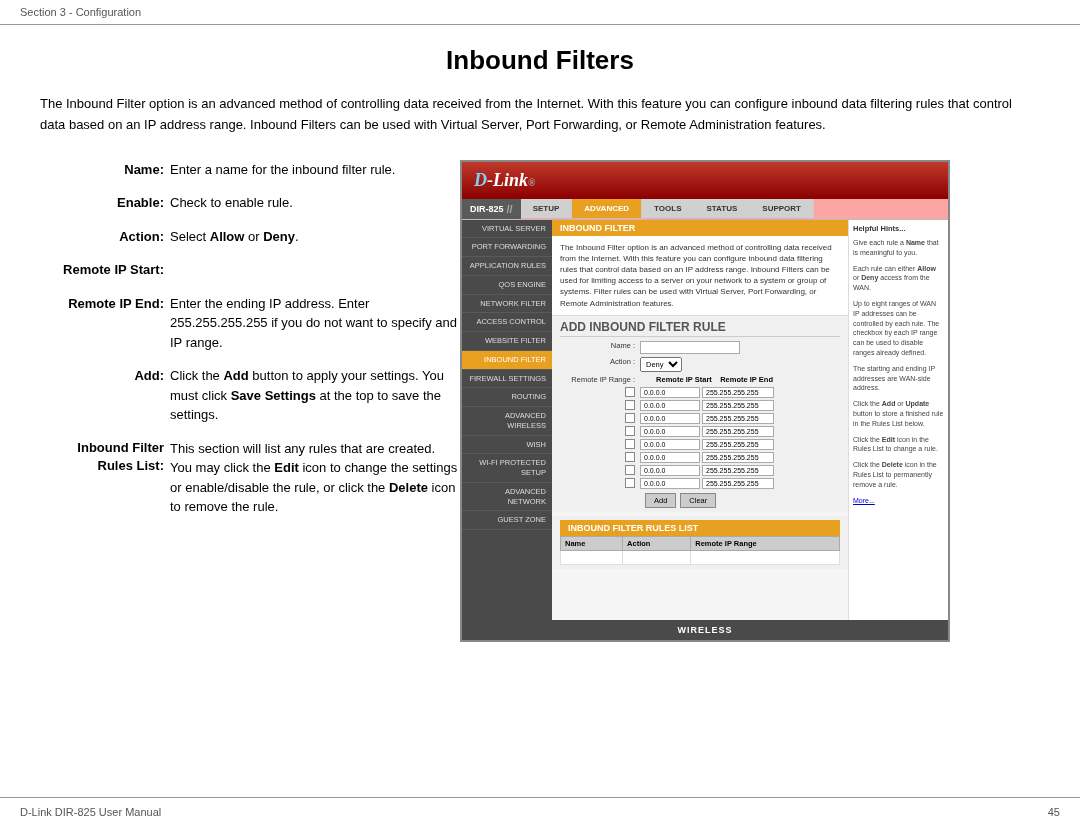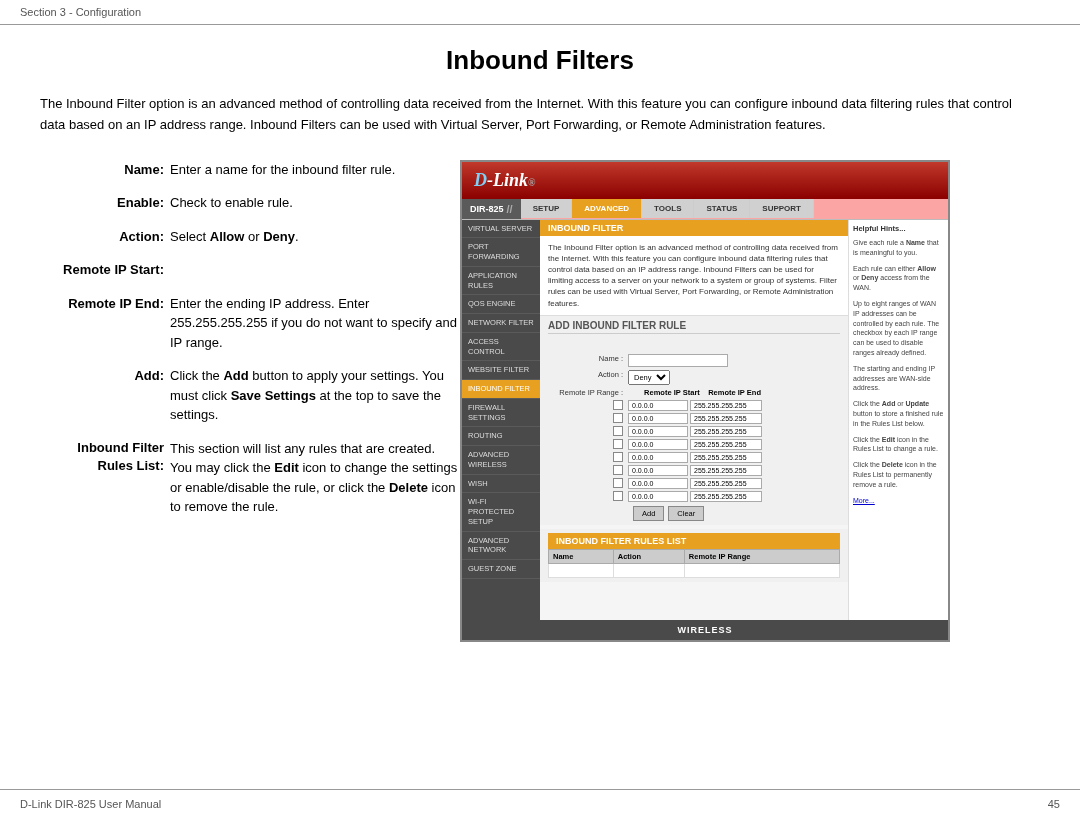--- a/index.html
+++ b/index.html
@@ -143,23 +143,24 @@
       background: #e8a020;
       color: #fff;
     }
 
     .router-body {
       display: flex;
       min-height: 400px;
     }
 
     .sidebar {
-      width: 78px;
+      width: 90px;
       background: #4a4a4a;
       font-size: 7.5px;
+      text-align: right;
     }
 
     .sidebar-item {
       color: #ddd;
       padding: 4px 6px;
       border-bottom: 1px solid #5a5a5a;
       cursor: pointer;
       text-transform: uppercase;
       line-height: 1.3;
     }
@@ -192,26 +193,26 @@
       border-bottom: 1px solid #ddd;
       color: #333;
     }
 
     .add-filter-section {
       padding: 4px 8px;
       background: #f0f0f0;
     }
 
     .add-filter-title {
-      font-size: 10px;
+      font-size: 12px;
       font-weight: bold;
       color: #555;
       border-bottom: 1px solid #ccc;
       padding-bottom: 2px;
-      margin-bottom: 20px;
+      margin-bottom: 4px;
       text-transform: uppercase;
     }
 
     .filter-form-row {
       display: flex;
       margin-bottom: 3px;
       font-size: 7.5px;
     }
 
     .filter-form-label {
@@ -338,21 +339,21 @@
       font-weight: bold;
       padding: 5px 10px;
       text-align: center;
       text-transform: uppercase;
       letter-spacing: 1px;
     }
 
     
     .page-footer {
       position: absolute;
-      bottom: 16px;
+      bottom: 8px;
       left: 0;
       right: 0;
       border-top: 1px solid #999;
       padding: 8px 20px;
       display: flex;
       justify-content: space-between;
       font-size: 11px;
       color: #555;
     }
   </style>

